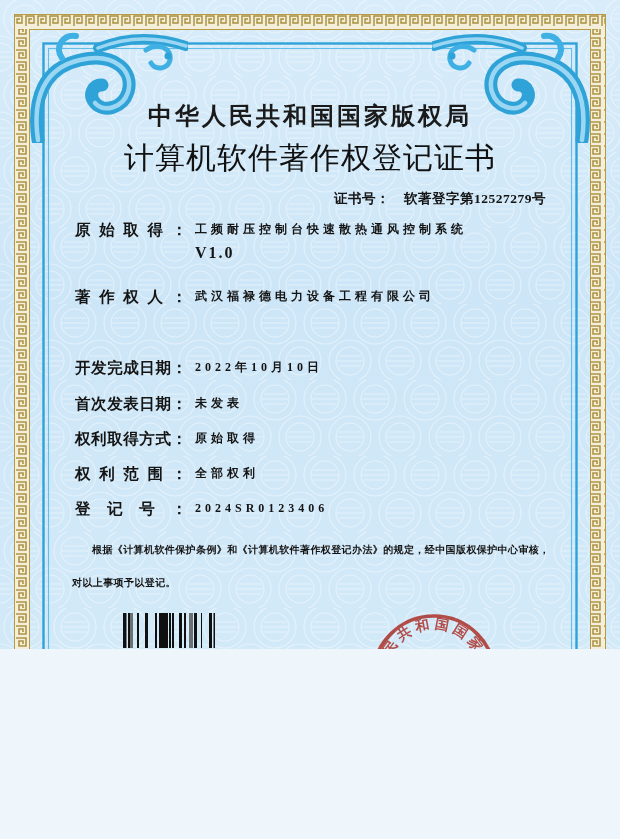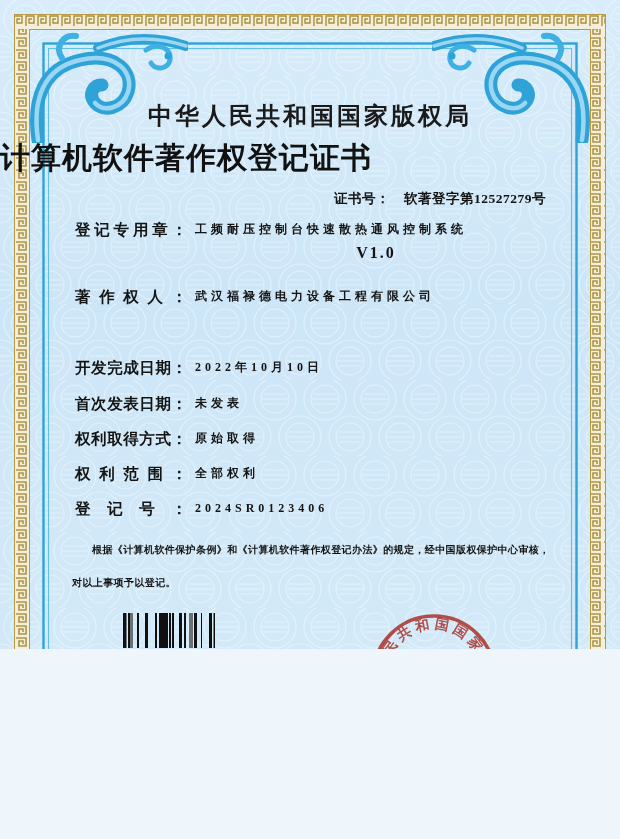--- a/index.html
+++ b/index.html
@@ -4,31 +4,31 @@
 <style>
   html,body{margin:0;padding:0;background:#eef6fc;}
   .cert{
     position:relative;width:620px;height:649px;overflow:hidden;
     background:linear-gradient(180deg,#d8ecfa 0%,#cde6f7 45%,#d2e9f8 100%);
     font-family:"Liberation Serif","DejaVu Serif",serif;color:#141414;
   }
   svg.layer{position:absolute;left:0;top:0;width:620px;height:839px;pointer-events:none;}
   .title1{position:absolute;top:100px;left:0;width:620px;text-align:center;
     font-size:24px;font-weight:bold;letter-spacing:3px;color:#1a1a1a;}
-  .title2{position:absolute;top:138px;left:0;width:620px;
-    font-size:30px;font-weight:bold;letter-spacing:1px;color:#111;}
+  .title2{position:absolute;top:138px;left:0;width:620px;text-align:center;
+    font-size:30px;font-weight:normal;letter-spacing:1px;color:#111;}
   .certno{position:absolute;top:190px;left:0;width:546px;text-align:right;
     font-size:13.5px;font-weight:bold;letter-spacing:0.5px;font-family:Liberation Serif, serif;}
   .certno .gap{display:inline-block;width:14px;}
   .row{position:absolute;left:75px;width:482px;font-weight:bold;}
   .lbl{display:inline-block;width:112px;font-size:15.5px;
     text-align:justify;text-align-last:justify;vertical-align:top;line-height:23px;}
   .val{display:inline-block;margin-left:8px;width:356px;font-size:12px;
     letter-spacing:4px;vertical-align:top;line-height:23px;}
-  .val2{margin-left:120px;font-size:16px;letter-spacing:2px;line-height:23px;text-align:center;}
+  .val2{margin-left:120px;font-size:16px;letter-spacing:2px;line-height:23px;}
   .r1{top:218px}.r2{top:285px}.r3{top:356px}.r4{top:392px}.r5{top:427px}.r6{top:462px}.r7{top:497px}
   .statement{position:absolute;left:72px;top:533px;width:484px;
     font-size:10px;font-weight:bold;line-height:33px;letter-spacing:0.4px;text-indent:2em;}
   .barcode{position:absolute;left:123px;top:613px;width:94px;height:35px;}
   .qrcode{position:absolute;left:124px;top:659px;width:56px;height:56px;}
   .seal{position:absolute;left:368px;top:611px;width:132px;height:132px;
     opacity:0.88;mix-blend-mode:multiply;}
   .date{position:absolute;left:377px;top:728px;font-size:17.5px;font-weight:bold;
     letter-spacing:1px;color:#0d0d0d;}
 </style>
@@ -113,21 +113,21 @@
   </svg>
 
   <div class="title1">中华人民共和国国家版权局</div>
   <div class="title2">计算机软件著作权登记证书</div>
 
   <div class="certno">
     <span>证书号：</span><span class="gap"></span><span>软著登字第12527279号</span>
   </div>
 
   <div class="row r1">
-    <span class="lbl">登记专用章：</span><span class="val">工频耐压控制台快速散热通风控制系统</span>
+    <span class="lbl">原始取得：</span><span class="val">工频耐压控制台快速散热通风控制系统</span>
     <div class="val2">V1.0</div>
   </div>
   <div class="row r2">
     <span class="lbl">著作权人：</span><span class="val">武汉福禄德电力设备工程有限公司</span>
   </div>
   <div class="row r3">
     <span class="lbl">开发完成日期：</span><span class="val">2022年10月10日</span>
   </div>
   <div class="row r4">
     <span class="lbl">首次发表日期：</span><span class="val">未发表</span>

